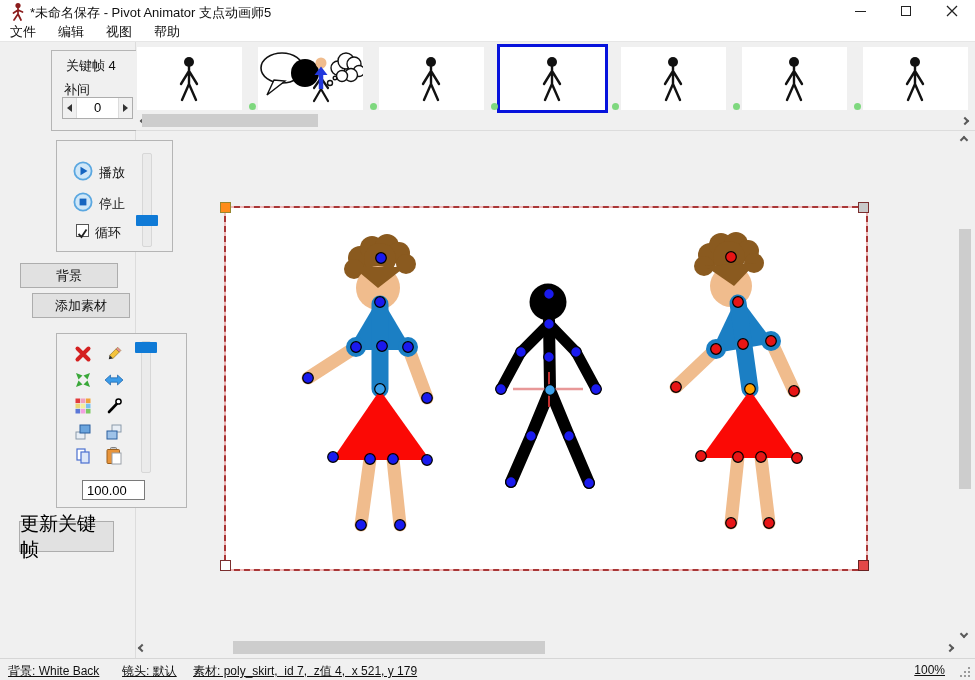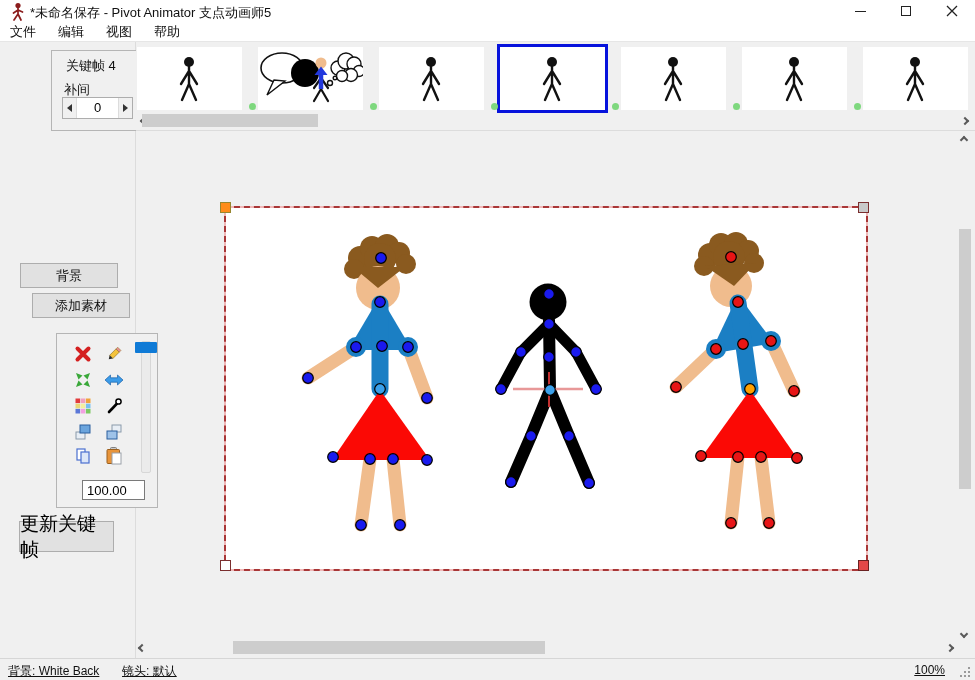--- a/index.html
+++ b/index.html
@@ -122,25 +122,49 @@
     </div>
     <div class="iconbtn" style="left:91px;top:48px">
       <svg width="20" height="20">
         <rect x="6.5" y="1.5" width="6" height="4" rx="1" fill="#c9c9c9" stroke="#808080"></rect>
         <rect x="3" y="3.5" width="12.5" height="14" rx="1" fill="#e8943a" stroke="#9a5f1e"></rect>
         <rect x="8" y="7" width="9" height="11" fill="#fff" stroke="#9aa0a8"></rect>
       </svg>
     </div>
   </div>
 
+  <div class="groupbox" style="left:8px;top:140px;width:117px;height:112px">
+    <div class="iconbtn" style="left:16px;top:20px">
+      <svg width="20" height="20">
+        <circle cx="10" cy="10" r="8.6" fill="#cfe7f8" stroke="#5aa7e0" stroke-width="1.8"></circle>
+        <polygon points="7.5,5.8 7.5,14.2 14.5,10" fill="#1565c0"></polygon>
+      </svg>
+    </div>
+    <span class="lbl" style="left:42px;top:23px">播放</span>
+    <div class="iconbtn" style="left:16px;top:51px">
+      <svg width="20" height="20">
+        <circle cx="10" cy="10" r="8.6" fill="#cfe7f8" stroke="#5aa7e0" stroke-width="1.8"></circle>
+        <rect x="6.6" y="6.6" width="6.8" height="6.8" fill="#1565c0"></rect>
+      </svg>
+    </div>
+    <span class="lbl" style="left:42px;top:54px">停止</span>
+    <div class="checkbox" style="left:19px;top:83px">
+      <svg width="11" height="11">
+          <path d="M1.5,6 L4.5,9 L9.5,1.5" stroke="#222" stroke-width="1.8" fill="none"></path>
+        </svg>
+    </div>
+    <span class="lbl" style="left:38px;top:83px">循环</span>
+    <div class="vtrack" style="left:85px;top:12px;height:94px"></div>
+    <div class="vhandle" style="left:79px;top:74px"></div>
+  </div>
 
   <div class="pbtn" style="left:20px;top:263px">背景</div>
   <div class="pbtn" style="left:32px;top:293px">添加素材</div>
 
-  <div class="groupbox" style="left:8px;top:333px;width:102px;height:175px">
+  <div class="groupbox" style="left:8px;top:333px;width:131px;height:175px">
     <div class="iconbtn" style="left:16px;top:10px">
       <svg width="18" height="18">
           <path d="M3.5,3.5 L14.5,14.5 M14.5,3.5 L3.5,14.5" stroke="#d42020" stroke-width="4" stroke-linecap="round"></path>
         </svg>
     </div>
     <div class="iconbtn" style="left:47px;top:10px">
       <svg width="20" height="20">
         <g transform="rotate(-45 10 10)">
           <rect x="6" y="7.8" width="9" height="4.6" fill="#f5c33b" stroke="#8a6d1f" stroke-width="0.6"></rect>
           <polygon points="6,7.8 2.5,10.1 6,12.4" fill="#2b2b2b"></polygon>
@@ -429,20 +453,21 @@
       <i class="chev left"></i>
     </div>
   <div class="scroll-thumb" style="left:233px;top:641px;width:312px;height:13px"></div>
   <div class="sbtn" style="left:943px;top:641px">
       <i class="chev right"></i>
     </div>
 
   <div class="statusbar">
     <span style="left:8px">背景: White Back</span>
     <span style="left:122px">镜头: 默认</span>
+    <span style="left:193px">素材: poly_skirt,  id 7,  z值 4,  x 521, y 179</span>
     <span style="right:30px">100%</span>
     <svg class="abs" style="right:4px;top:7px" width="12" height="12">
       <g fill="#9a9a9a">
         <rect x="9" y="1" width="2" height="2"></rect>
           <rect x="9" y="5" width="2" height="2"></rect>
           <rect x="9" y="9" width="2" height="2"></rect>
         <rect x="5" y="5" width="2" height="2"></rect>
           <rect x="5" y="9" width="2" height="2"></rect>
           <rect x="1" y="9" width="2" height="2"></rect>
       </g>

